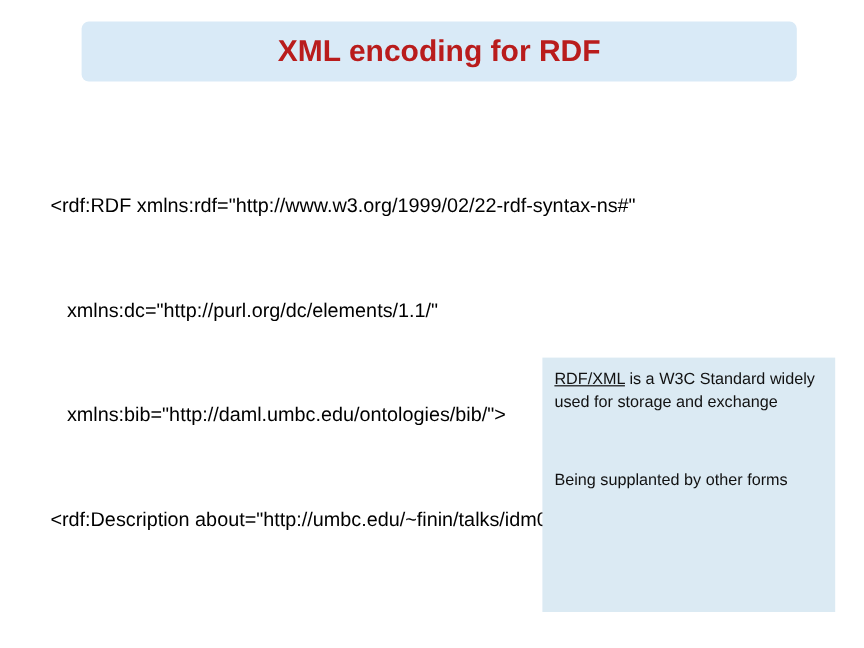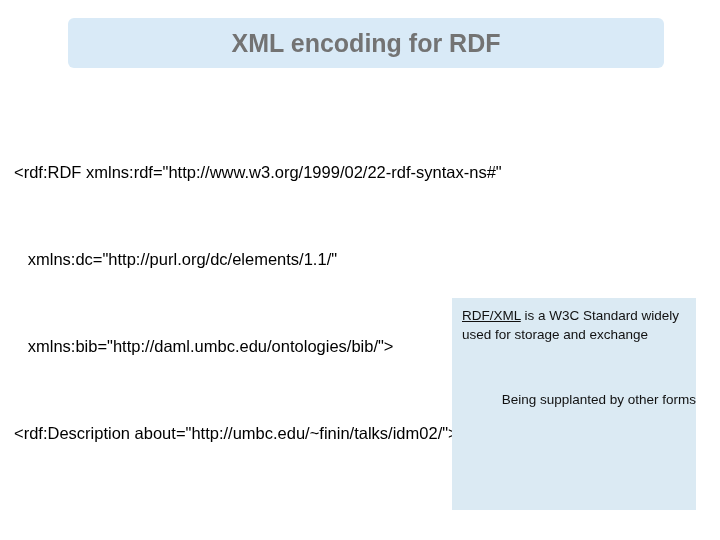--- a/index.html
+++ b/index.html
@@ -33,57 +33,58 @@
   .title-text {
     position: absolute;
     left: 0;
     top: 0;
     width: 596px;
     height: 50px;
     line-height: 50px;
     text-align: center;
     font-size: 25px;
     font-weight: bold;
-    color: #737373;
+    color: #b91c1c;
     font-family: "Liberation Sans", sans-serif;
   }
   .code-block {
     position: absolute;
     left: 14px;
     top: 100px;
     width: 690px;
     font-size: 16.5px;
     color: #000000;
     line-height: 29px;
     font-family: "Liberation Sans", sans-serif;
     white-space: pre;
   }
   .code-line {
     height: 29px;
     white-space: pre;
+    margin-left: 28px;
   }
   .notes-box {
     position: absolute;
     left: 452px;
     top: 298px;
     width: 244px;
     height: 212px;
     background: #dbeaf3;
   }
   .note-para {
     position: absolute;
     left: 10px;
     width: 234px;
     font-size: 13.5px;
     line-height: 19px;
     color: #111111;
     font-family: "Liberation Sans", sans-serif;
   }
   .note-0 { top: 8px; }
-  .note-1 { top: 92px; text-align: right; }
+  .note-1 { top: 92px; }
   .note-2 { top: 152px; }
   .underline { text-decoration: underline; }
 </style>
 </head>
 <body>
 
 <div class="slide">
 
   <div class="title-bar">
     <div class="title-text">XML encoding for RDF</div>

